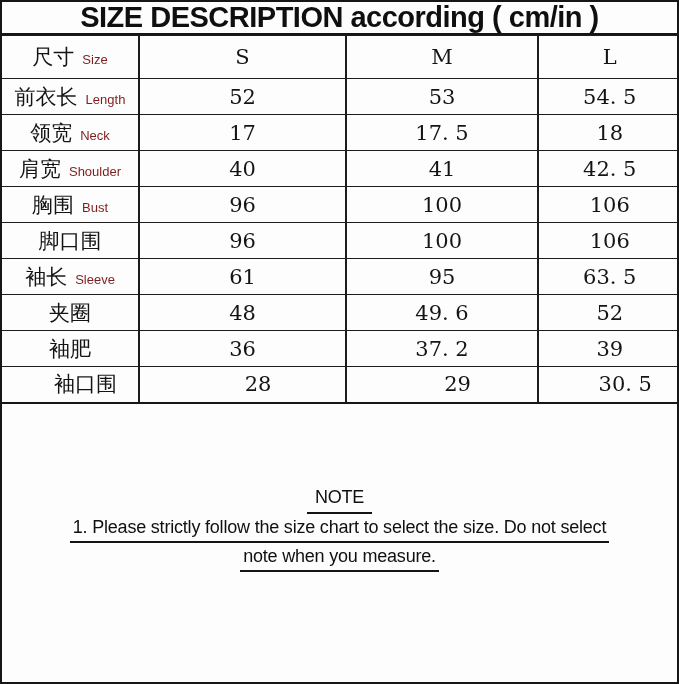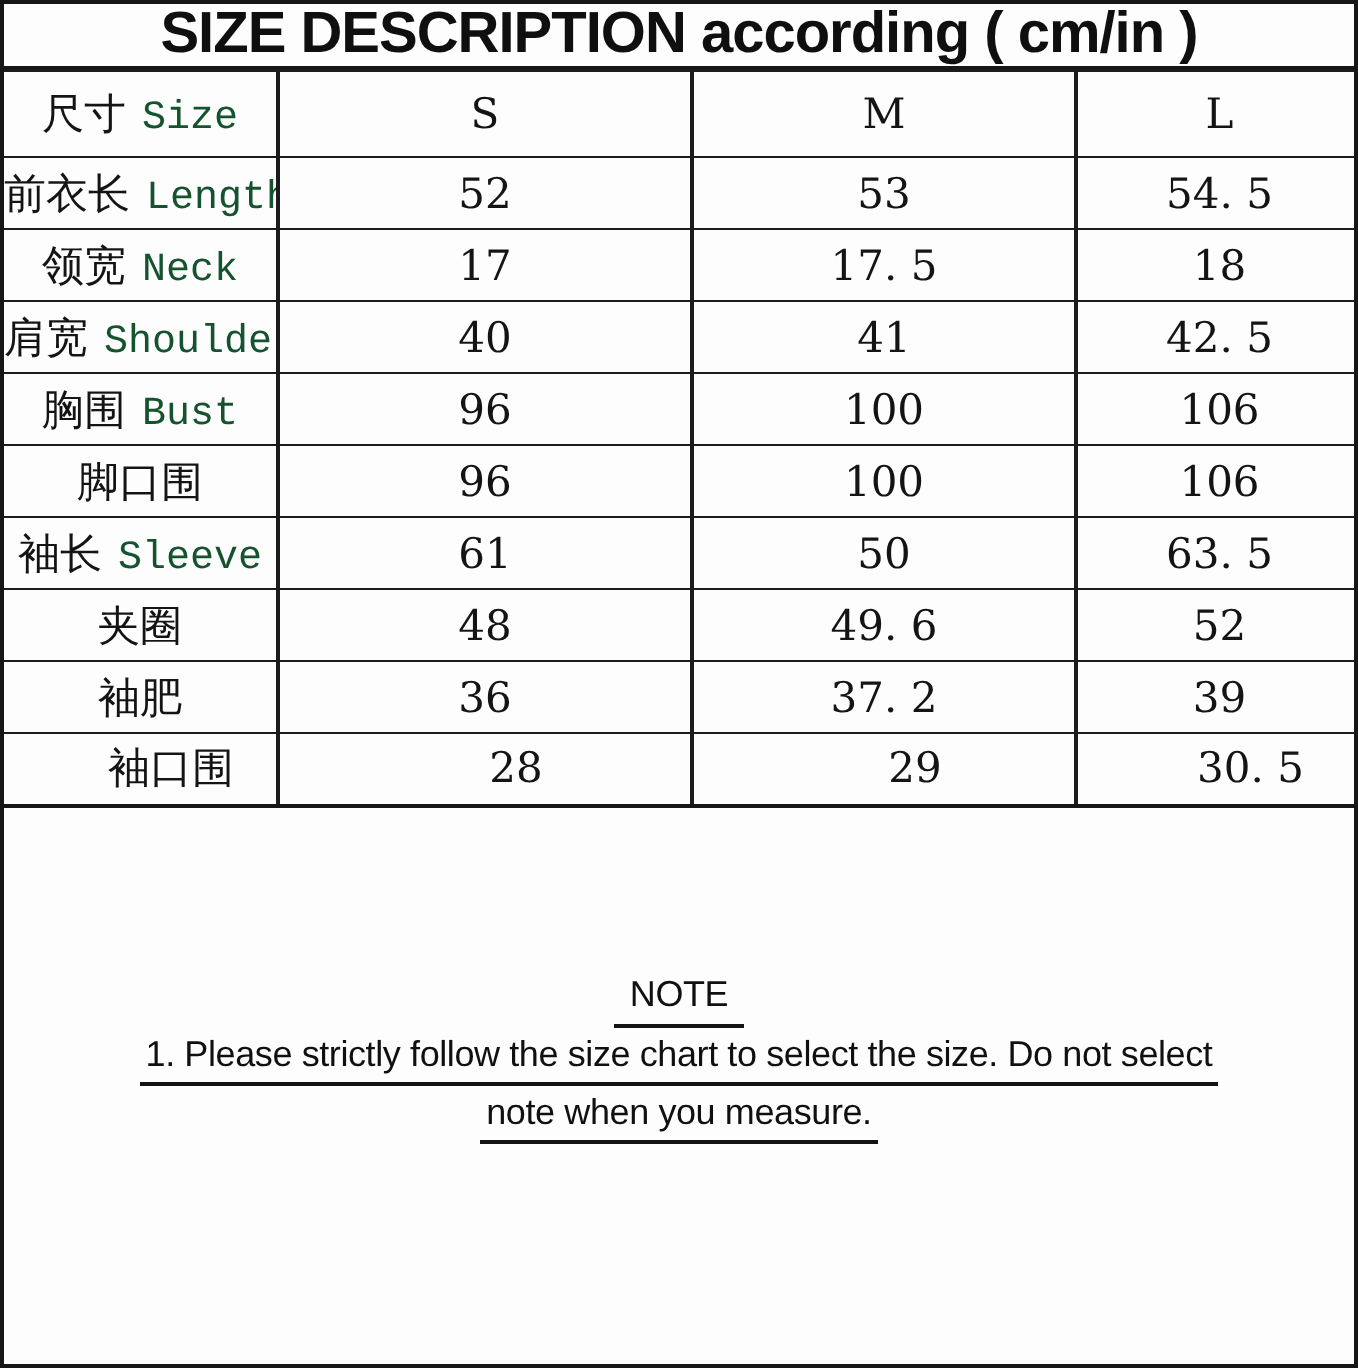--- a/index.html
+++ b/index.html
@@ -44,23 +44,23 @@
   table.size-table td:first-child { border-left: none; }
   table.size-table tr td { height: 36px; }
   table.size-table tr.header-row td { height: 43px; }
   table.size-table tr:last-child td { border-bottom: 2px solid #161616; padding-left: 31px; }
   .label-cell .zh {
     font-family: Liberation Mono, monospace;
     font-size: 21px;
     color: #141414;
   }
   .label-cell .en {
-    font-family: Liberation Mono, monospace;
-    font-size: 20px;
-    color: #14532d;
+    font-family: Liberation Sans, sans-serif;
+    font-size: 13px;
+    color: #7f1d1d;
     margin-left: 8px;
   }
   .label-cell .en:empty { display: none; margin-left: 0; }
   .note-section {
     padding-top: 80px;
     text-align: center;
     font-family: "Liberation Sans", sans-serif;
     font-size: 18px;
     color: #101010;
   }
@@ -124,21 +124,21 @@
       </tr>
       <tr>
         <td class="label-cell"><span class="zh">脚口围</span></td>
         <td>96</td>
         <td>100</td>
         <td>106</td>
       </tr>
       <tr>
         <td class="label-cell"><span class="zh">袖长</span><span class="en">Sleeve</span></td>
         <td>61</td>
-        <td>50</td>
+        <td>95</td>
         <td>63. 5</td>
       </tr>
       <tr>
         <td class="label-cell"><span class="zh">夹圈</span></td>
         <td>48</td>
         <td>49. 6</td>
         <td>52</td>
       </tr>
       <tr>
         <td class="label-cell"><span class="zh">袖肥</span></td>

